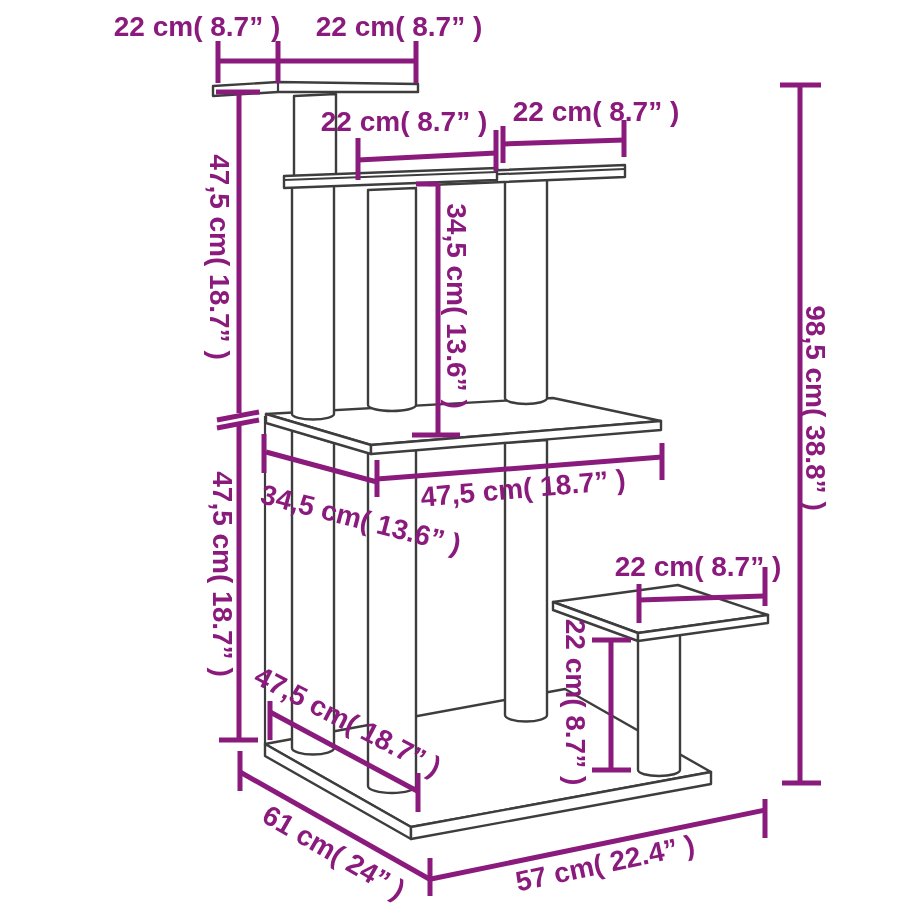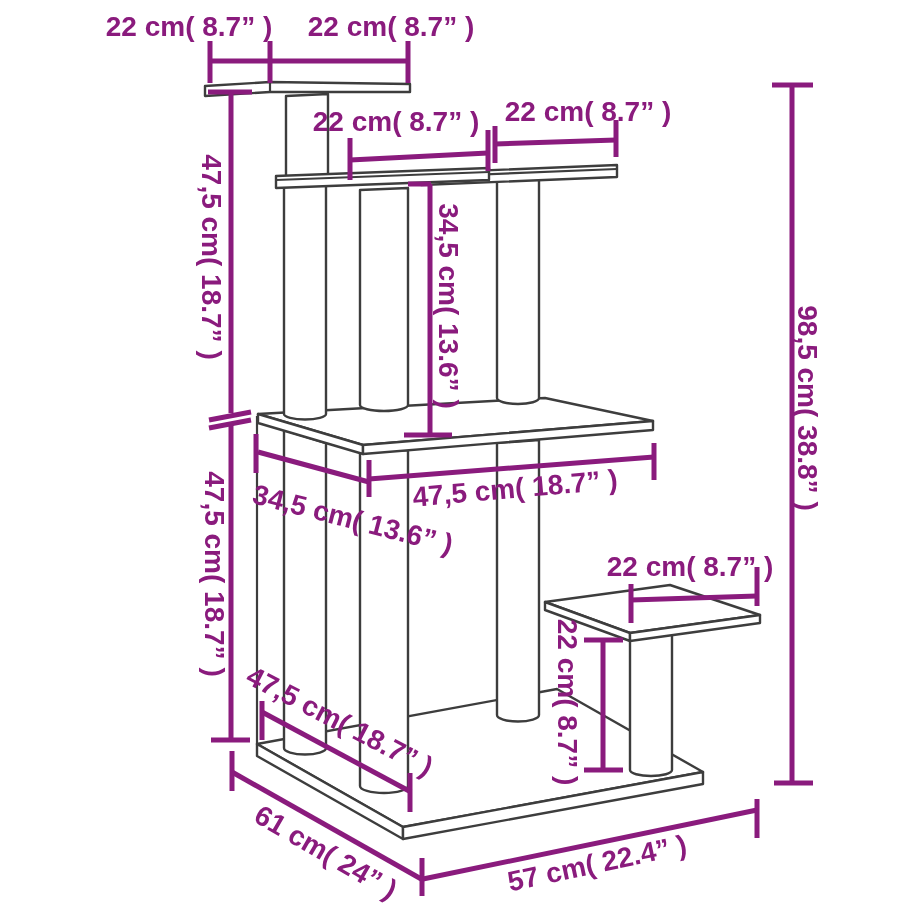--- a/index.html
+++ b/index.html
@@ -1,21 +1,21 @@
 <!DOCTYPE html>
 <html style="--dim: #8a1b7d; --line: #3d3d3d; --bg: #ffffff;"><head>
 <meta charset="utf-8">
 <style>
   :root{
     --dim:#8a1b7d;
     --line:#3d3d3d;
     --bg:#ffffff;
   }
   html,body{margin:0;padding:0;background:var(--bg);}
-  .canvas{width:895px;height:920px;position:relative;background:var(--bg);overflow:hidden;}
+  .canvas{width:895px;height:920px;position:relative;background:var(--bg);overflow:hidden;margin-left:8px;}
   svg{display:block;}
   .part{stroke:var(--line);stroke-width:2.4;fill:#fff;stroke-linejoin:round;}
   .edge{stroke:var(--line);stroke-width:2.2;fill:none;}
   .dim{stroke:var(--dim);stroke-width:5;fill:none;stroke-linecap:butt;}
   .dim-label{
     fill:var(--dim);
     font-family:"Liberation Sans", sans-serif;
     font-weight:700;
     font-size:28px;
     letter-spacing:0px;

